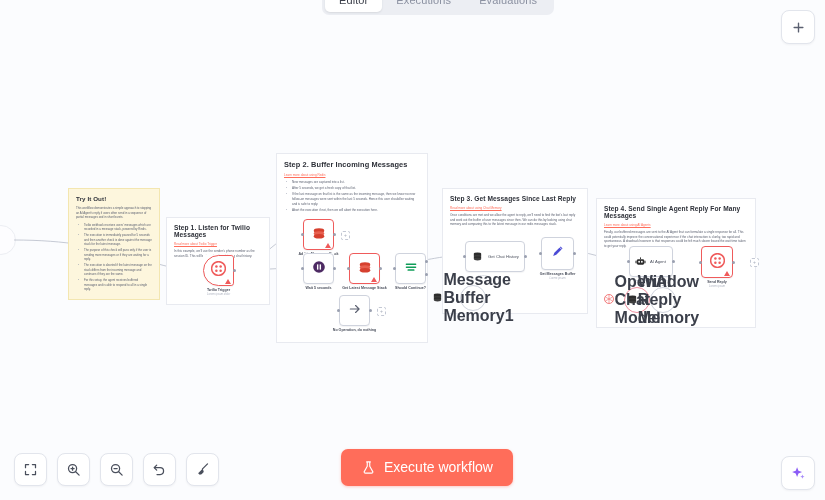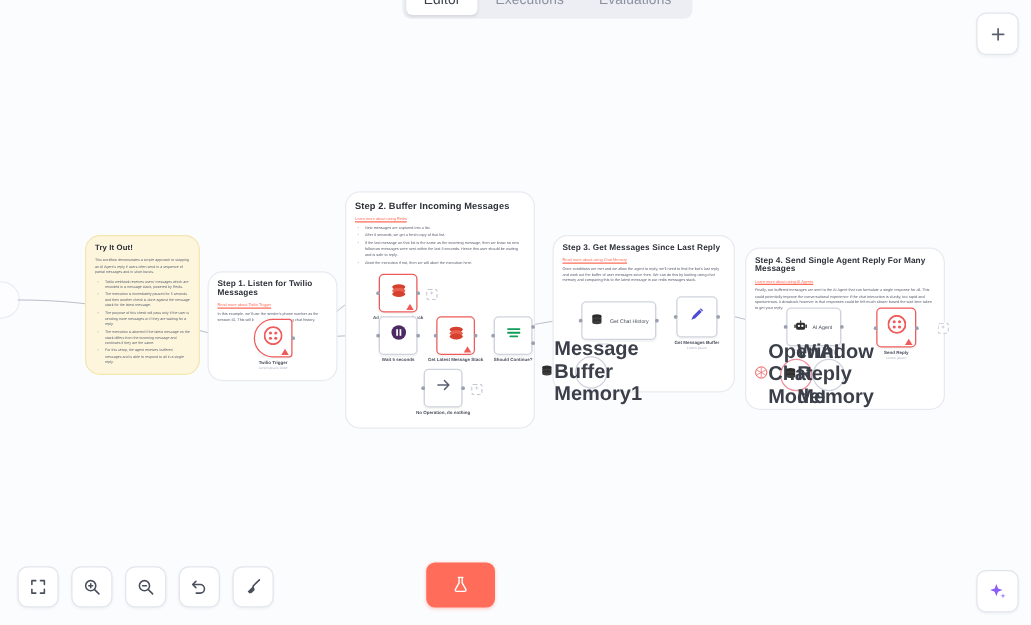--- a/index.html
+++ b/index.html
@@ -36,21 +36,21 @@
   #execute-workflow-button{
     position:absolute;left:341px;bottom:14px;
     display:flex;align-items:center;gap:8px;
     background:#ff6d5a;color:#fff;border:none;border-radius:7px;
     padding:10px 20px 11px;font-size:14px;font-family:"Liberation Sans",sans-serif;
     box-shadow:0 1px 3px rgba(255,109,90,.35);cursor:pointer;
   }
   
   #canvas{position:absolute;inset:0;}
   .sticky{
-    position:absolute;border-radius:12px;padding:6px 7px;
+    position:absolute;border-radius:0;padding:6px 7px;
     box-sizing:border-box;overflow:hidden;
   }
   .sticky.amber{background:#fdf6dd;border:1px solid #f3e6b0;}
   .sticky.plain{background:#ffffff;border:1px solid #e8eaf0;}
   .sticky h4{
     margin:0 0 4px;font-size:6.6px;font-weight:bold;color:#2d3038;letter-spacing:.1px;
   }
   .sticky .lnk{display:block;font-size:3.1px;color:#ff6d5a;margin:0 0 3px;text-decoration:underline;}
   .sticky p{margin:0 0 3px;font-size:3.05px;line-height:1.55;color:#5b6070;}
   .sticky ul{margin:0;padding:0 0 0 5px;list-style:none;}
@@ -437,13 +437,14 @@
       <path d="M20 3l-8 8" stroke="#4a4f5c" stroke-width="2" stroke-linecap="round"></path>
       <path d="M12.5 10.5L5 18l2.5 2.5 3-1 3.5-3.5-1.5-5.5z" fill="#4a4f5c"></path>
     </svg>
   </div>
 </div>
 
 <button id="execute-workflow-button">
   <svg width="15" height="15" viewBox="0 0 24 24">
     <path d="M9 3h6M10 3v7L5 19a2 2 0 002 2h10a2 2 0 002-2l-5-9V3" fill="none" stroke="#fff" stroke-width="1.8" stroke-linecap="round" stroke-linejoin="round"></path>
   </svg>
+  <span>Execute workflow</span>
 </button>
 
 </body></html>

